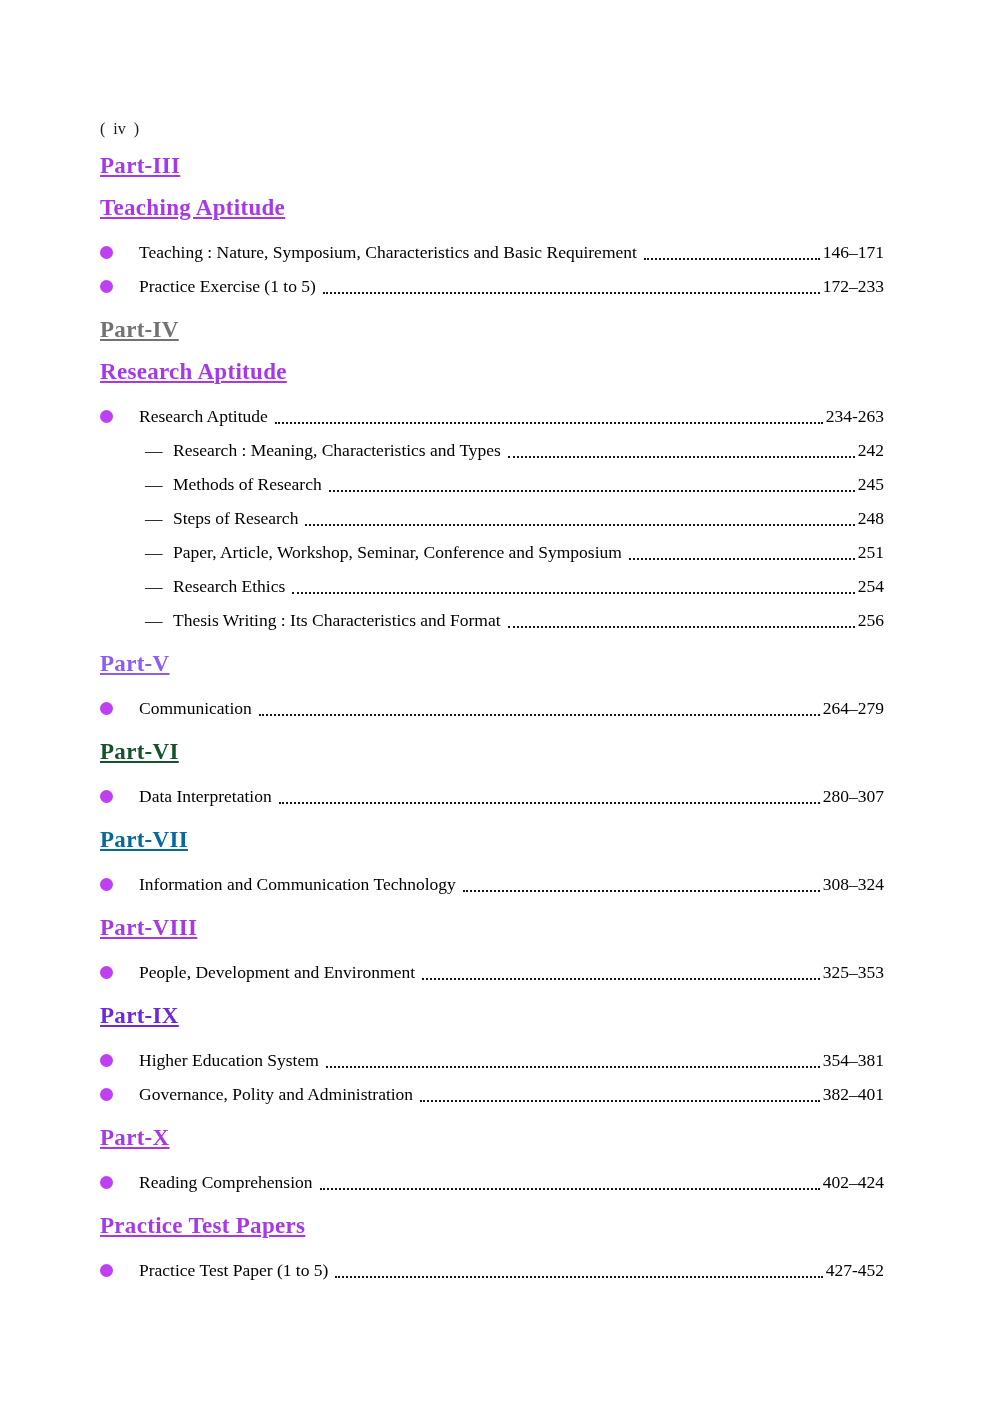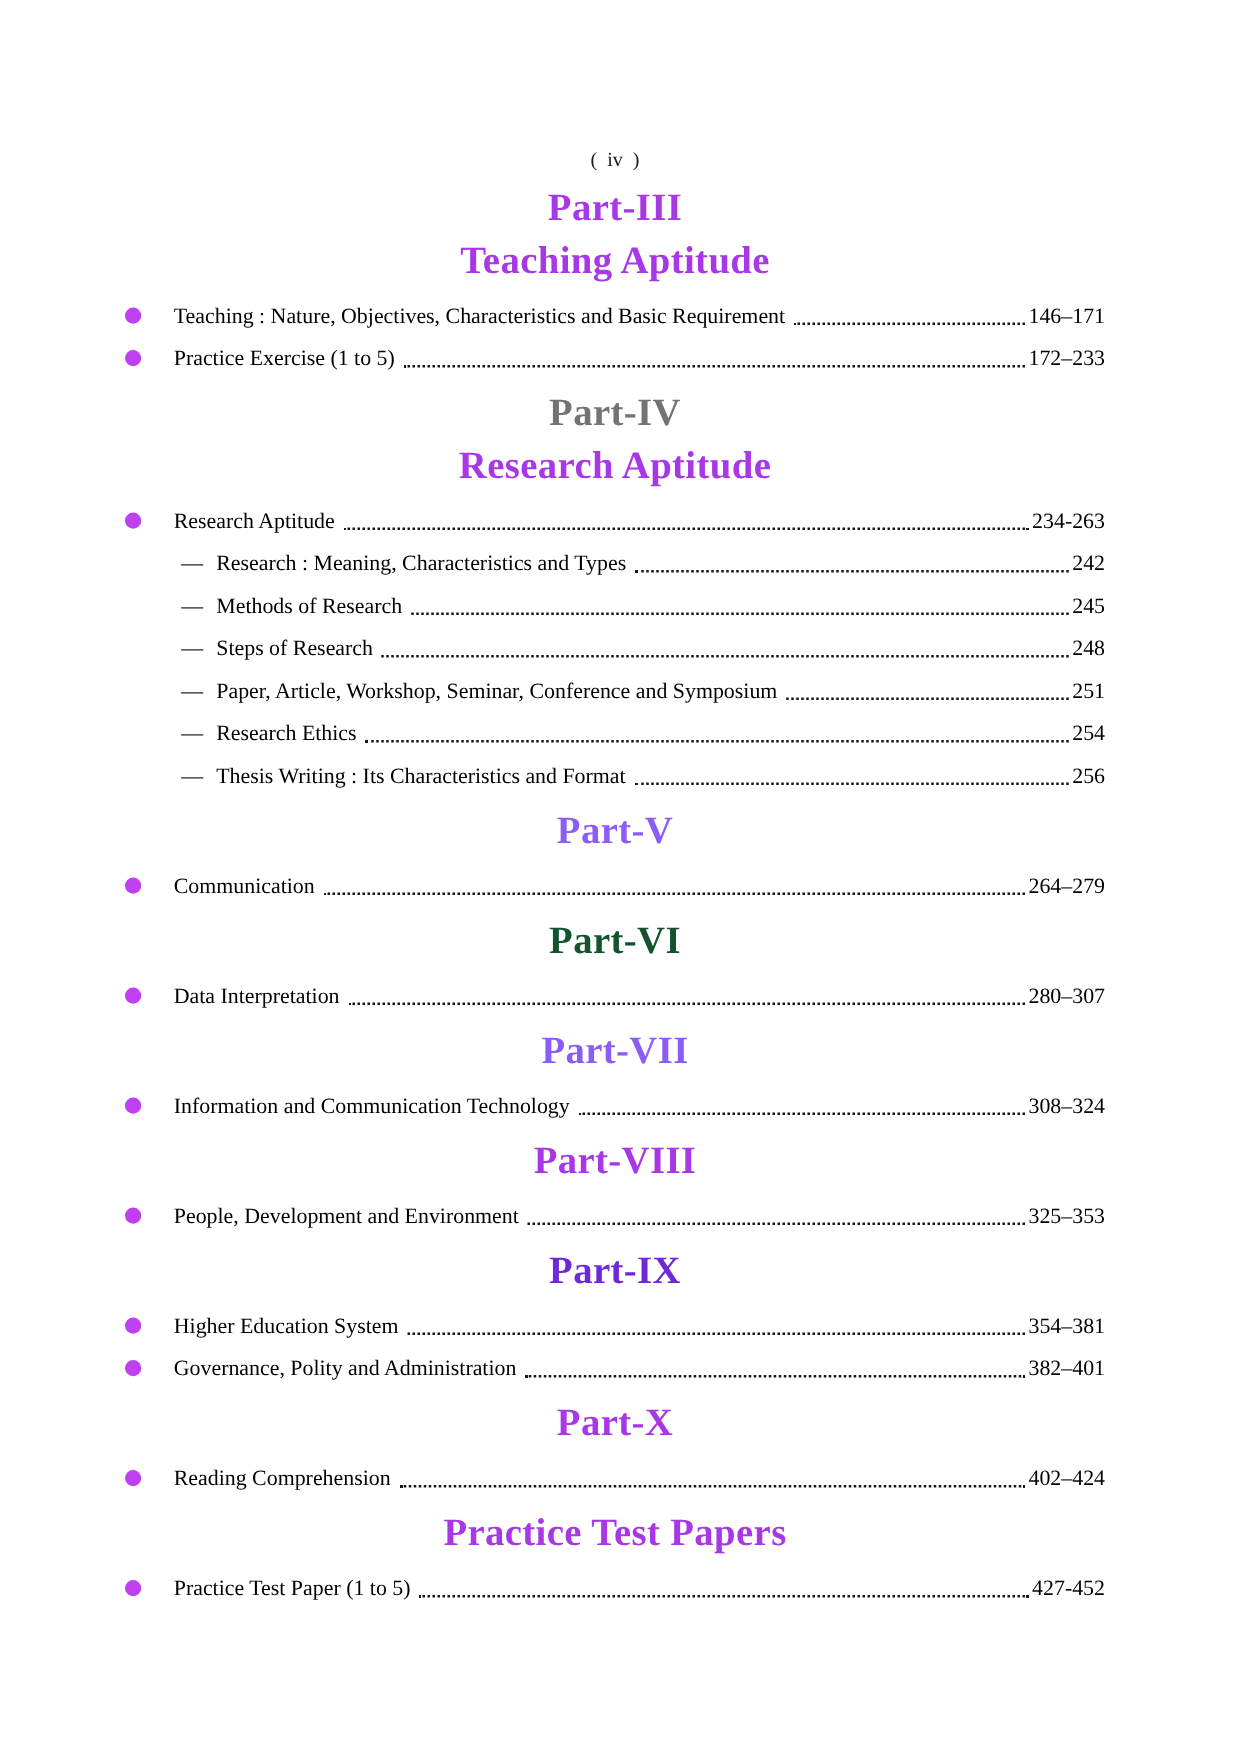--- a/index.html
+++ b/index.html
@@ -10,33 +10,32 @@
     overflow: hidden;
     font-family: "Liberation Serif", "DejaVu Serif", serif;
     color: #000;
   }
   .page {
     width: 992px;
     height: 1403px;
     padding: 119px 108px 0 100px;
   }
   .folio {
-    text-align: center;
     font-size: 16px;
     line-height: 20px;
     white-space: pre;
     margin-bottom: 11px;
     color: #1a1a1a;
   }
   .section-title, .section-subtitle {
-    text-align: center;
     font-weight: bold;
-    font-size: 31px;
+    font-size: 23px;
     line-height: 30px;
     letter-spacing: 0.3px;
+    text-decoration: underline;
   }
   .section-title { margin-top: 12px; margin-bottom: 12px; }
   .section-subtitle { margin-top: 0; margin-bottom: 12px; }
   .toc-item {
     display: flex;
     align-items: baseline;
     line-height: 34px;
     font-size: 17.5px;
     white-space: nowrap;
   }
@@ -68,21 +67,21 @@
 <body>
 
 <div class="page">
   <div class="folio">(  iv  )</div>
   <div id="sections">
       <div class="section-title" style="color: rgb(168, 56, 230);">Part-III</div>
       <div class="section-subtitle" style="color: rgb(168, 56, 230);">Teaching Aptitude</div>
       <div class="toc-list">
         <div class="toc-item bullet">
           <span class="marker-bullet" style="background: rgb(191, 64, 240);"></span>
-          <span class="entry-label">Teaching : Nature, Objectives, Characteristics and Basic Requirement</span>
+          <span class="entry-label">Teaching : Nature, Symposium, Characteristics and Basic Requirement</span>
           <span class="dot-leader"></span>
           <span class="page-range">146–171</span>
         </div>
         <div class="toc-item bullet">
           <span class="marker-bullet" style="background: rgb(191, 64, 240);"></span>
           <span class="entry-label">Practice Exercise (1 to 5)</span>
           <span class="dot-leader"></span>
           <span class="page-range">172–233</span>
         </div>
       </div>
@@ -143,21 +142,21 @@
       </div>
       <div class="section-title" style="color: #14532d;">Part-VI</div>
       <div class="toc-list">
         <div class="toc-item bullet">
           <span class="marker-bullet" style="background: rgb(191, 64, 240);"></span>
           <span class="entry-label">Data Interpretation</span>
           <span class="dot-leader"></span>
           <span class="page-range">280–307</span>
         </div>
       </div>
-      <div class="section-title" style="color: #8b5cf6;">Part-VII</div>
+      <div class="section-title" style="color: #0369a1;">Part-VII</div>
       <div class="toc-list">
         <div class="toc-item bullet">
           <span class="marker-bullet" style="background: rgb(191, 64, 240);"></span>
           <span class="entry-label">Information and Communication Technology</span>
           <span class="dot-leader"></span>
           <span class="page-range">308–324</span>
         </div>
       </div>
       <div class="section-title" style="color: rgb(168, 56, 230);">Part-VIII</div>
       <div class="toc-list">

